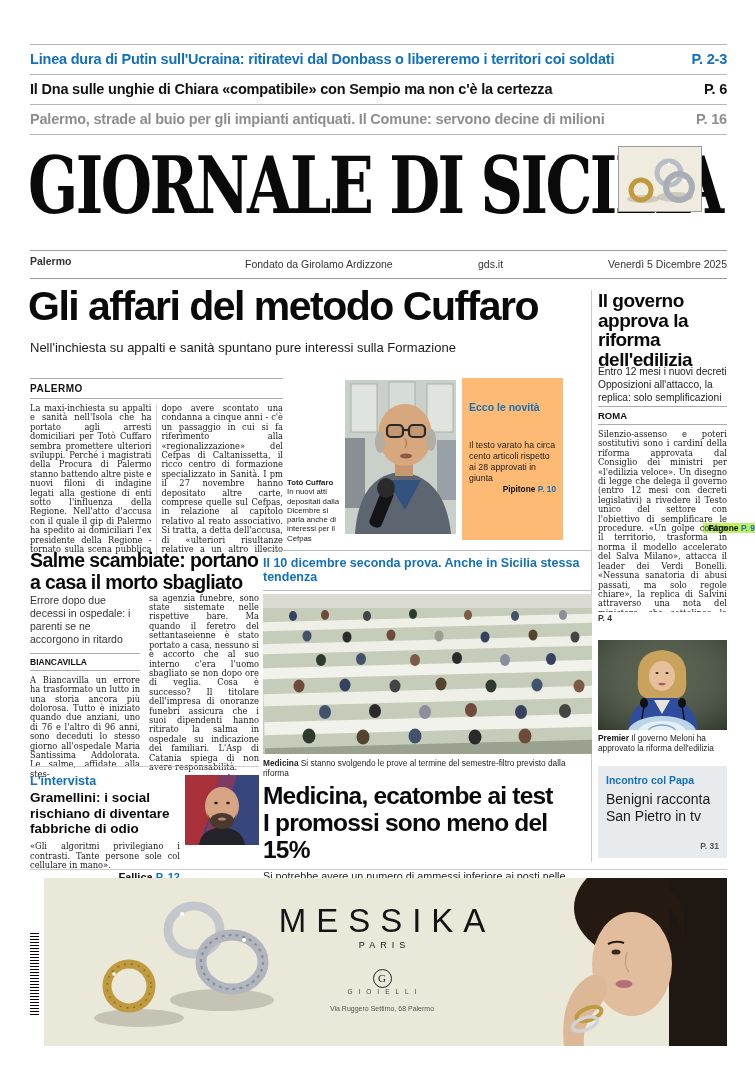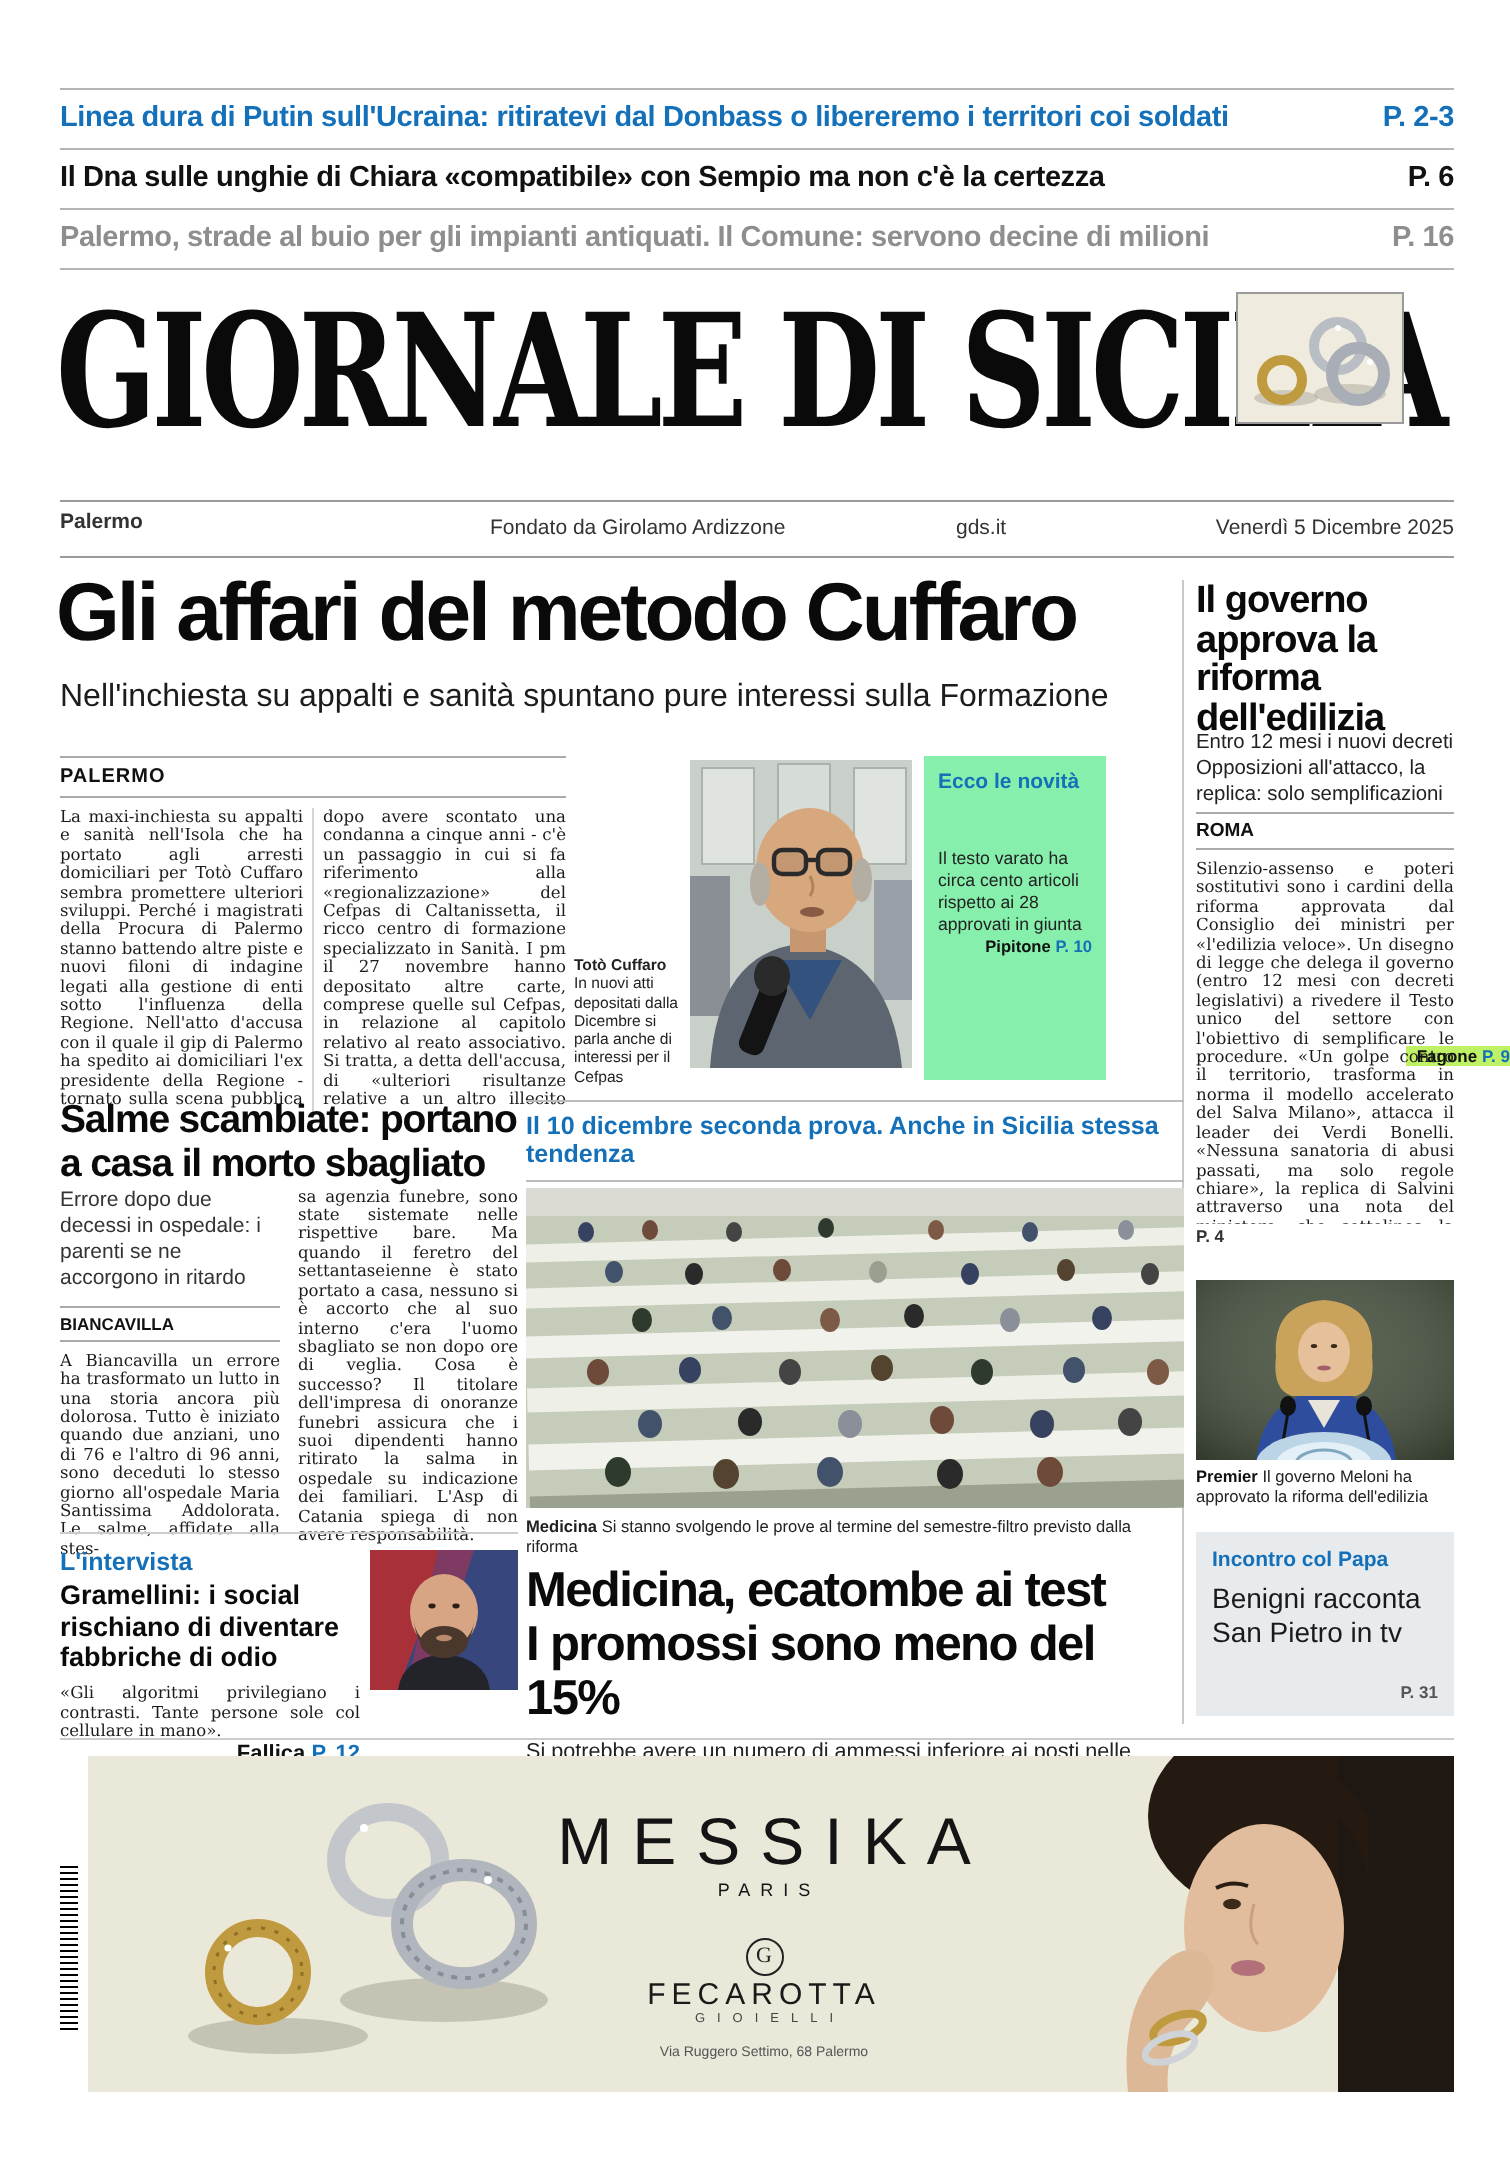--- a/index.html
+++ b/index.html
@@ -31,42 +31,42 @@
            border-top:1px solid #9a9a9a;border-bottom:1px solid #9a9a9a}
   .datebar span{position:absolute;top:7px;font-size:10.5px;color:#333}
   .db-edition{left:0;top:4px !important;font-size:16px;font-weight:bold;color:#1470b8}
   .db-founded{left:215px}
   .db-site{left:448px}
   .db-date{right:0}
 
   
   .lead-headline{position:absolute;left:28px;top:283px;font-size:41px;font-weight:800;
                  letter-spacing:-1.5px;color:#0a0a0a}
-  .lead-subhead{position:absolute;left:30px;top:340px;font-size:16px;font-weight:400;color:#1c1c1c}
+  .lead-subhead{position:absolute;left:30px;top:340px;font-size:13px;font-weight:400;color:#1c1c1c}
   .vrule-main{position:absolute;left:591px;top:290px;width:1px;height:572px;background:#c9c9c9}
 
   .lead-block{position:absolute;left:30px;top:378px;width:253px}
   .kicker{font-size:10px;font-weight:bold;letter-spacing:0.5px;color:#111;
           border-top:1px solid #aaa;border-bottom:1px solid #aaa;padding:4px 0}
   .serifbody{font-family:"DejaVu Serif",serif;font-size:8.3px;line-height:9.4px;
              text-align:justify;color:#1a1a1a}
   .lead-body{margin-top:5px;height:152px;overflow:hidden;column-count:2;column-gap:10px;
              column-rule:1px solid #d5d5d5;position:relative}
   .lead-byline{position:absolute;right:0;top:523px;background:#bef264;padding-left:5px;
                font-size:8.5px}
   .byl-name{font-weight:bold;color:#111}
   .byl-page{color:#1470b8;font-weight:bold}
 
   .lead-caption{position:absolute;left:287px;top:478px;width:56px;font-size:7.8px;line-height:9.3px;color:#222}
   .lead-caption .b{font-weight:bold}
   .photo{display:block}
   .cuffaro{position:absolute;left:345px;top:380px;width:111px;height:154px}
 
-  .ecco-box{position:absolute;left:462px;top:378px;width:91px;height:162px;
-            background:#86efac;padding:8px 7px;line-height:1.1}
+  .ecco-box{position:absolute;left:462px;top:378px;width:101px;height:162px;
+            background:#fdba74;padding:24px 7px;line-height:1.1}
   .box-kicker{font-size:10.5px;font-weight:bold;color:#1470b8;margin-bottom:5px}
   .ecco-title{font-size:14px;line-height:1.16;font-weight:400;color:#1a1a1a}
   .ecco-text{font-size:8.8px;line-height:1.25;color:#222;margin-top:26px}
   .ecco-byline{text-align:right;font-size:8.3px;margin-top:2px}
   .ed-title{position:absolute;left:598px;top:291px;width:129px;font-size:19px;line-height:1.03;
             font-weight:800;letter-spacing:-0.5px;color:#0a0a0a}
   .ed-deck{position:absolute;left:598px;top:366px;width:129px;font-size:10.2px;line-height:1.27;color:#222}
   .ed-kicker{position:absolute;left:598px;top:406px;width:129px;font-size:9.5px;font-weight:bold;
              border-top:1px solid #aaa;border-bottom:1px solid #aaa;padding:3px 0}
   .ed-body{position:absolute;left:598px;top:430px;width:129px;height:182px;overflow:hidden}
@@ -395,19 +395,18 @@
       <path d="M520,168 Q515,120 542,100 Q556,92 562,104 Q566,118 552,132 Q538,146 540,168 Z" fill="#ddb896"></path>
       <ellipse cx="545" cy="136" rx="13" ry="6" fill="none" stroke="#c09a3e" stroke-width="4" transform="rotate(-20 545 136)"></ellipse>
       <ellipse cx="541" cy="146" rx="13" ry="6" fill="none" stroke="#cfd3d8" stroke-width="3.4" transform="rotate(-20 541 146)"></ellipse>
     </svg>
     <div class="ad-center">
       <div class="ad-brand">MESSIKA</div>
       <div class="ad-brand-sub">PARIS</div>
       <div class="ad-mono">
         <span class="circ">G</span>
       </div>
-      <div class="ad-retailer">FECAROTTA</div>
       <div class="ad-retailer-sub">GIOIELLI</div>
       <div class="ad-address">Via Ruggero Settimo, 68 Palermo</div>
     </div>
   </div>
 
 </div>
 
 </body></html>

